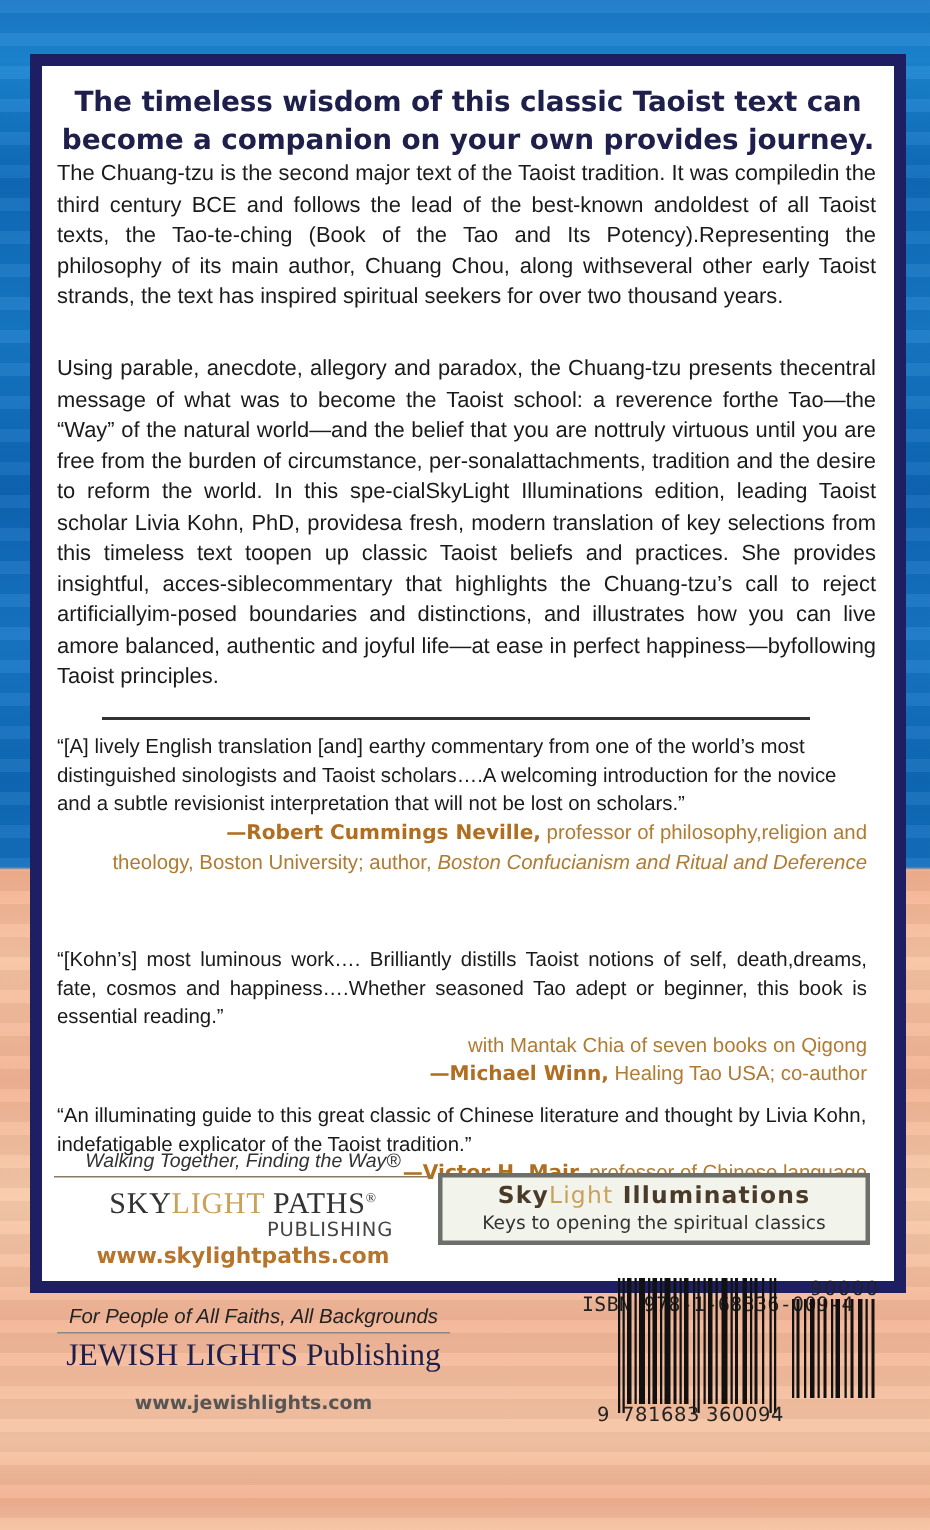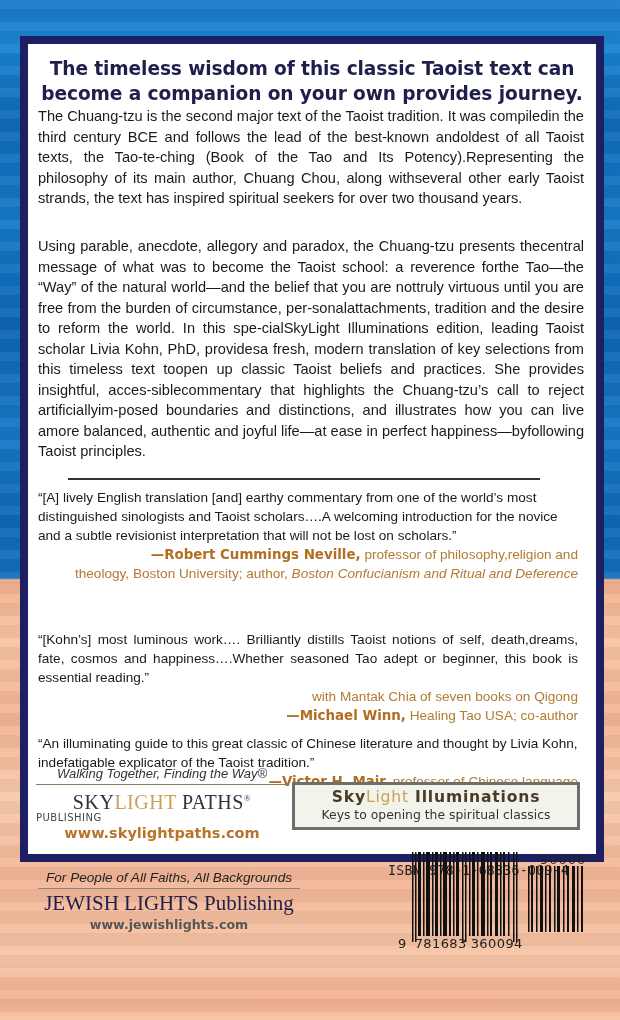--- a/index.html
+++ b/index.html
@@ -55,27 +55,27 @@
     #q2 { top: 586px; text-align: justify; }
     #a2 { top: 643px; }
     #q3 { top: 690px; }
     #a3 { top: 728px; }
 
     .sp-block { position: absolute; left: 8px; width: 252px; top: 722px; text-align: center; }
     .sp-tag { font-family: "Liberation Sans", sans-serif; font-style: italic; font-size: 13px; color: #333; padding-bottom: 3px; border-bottom: 1.5px solid #8a7a60; }
     .sp-logo { font-family: "Liberation Serif", serif; font-size: 20px; color: #333; margin-top: 3px; letter-spacing: 0.5px; line-height: 20px; }
     .sp-logo .light { color: #c9a25a; }
     .sp-logo sup { font-size: 9px; }
-    .sp-pub { font-family: "DejaVu Sans", sans-serif; font-size: 10px; color: #444; text-align: left; padding-right: 26px; letter-spacing: 0.5px; }
+    .sp-pub { font-family: "DejaVu Sans", sans-serif; font-size: 13px; color: #444; text-align: right; padding-right: 26px; letter-spacing: 0.5px; }
     .sp-url { font-family: "DejaVu Sans", sans-serif; font-weight: bold; font-size: 14.5px; color: #b7742a; margin-top: 2px; }
 
     .jl-block { position: absolute; left: 10px; width: 262px; top: 826px; text-align: center; }
     .jl-tag { font-family: "Liberation Sans", sans-serif; font-style: italic; font-size: 13.6px; color: #222; padding-bottom: 3px; border-bottom: 1.5px solid #888; }
     .jl-logo { font-family: "Liberation Serif", serif; font-size: 21px; color: #1e1f4a; margin-top: 2px; line-height: 24px; }
-    .jl-url { font-family: "DejaVu Sans", sans-serif; font-weight: bold; font-size: 12.6px; color: #555; margin-top: 2px; }
+    .jl-url { font-family: "DejaVu Sans", sans-serif; font-weight: bold; font-size: 12.6px; color: #555; margin-top: 12px; }
 
     .ill-box {
       position: absolute; left: 264px; top: 738px; width: 288px; height: 48px;
       background: #f2f3ea; border: 3px solid #6c6f6a; box-sizing: border-box; text-align: center;
     }
     .ill-title { font-family: "DejaVu Sans", sans-serif; font-size: 15.6px; font-weight: bold; color: #4a3a2a; margin-top: 3px; letter-spacing: 0.8px; }
     .ill-title .light { font-weight: normal; color: #c9a25a; }
     .ill-sub { font-family: "DejaVu Sans", sans-serif; font-size: 12.4px; color: #333; margin-top: 1px; }
 
     .isbn { position: absolute; left: 360px; top: 795px; font-family: "DejaVu Sans Mono", monospace; font-size: 13.2px; color: #222; letter-spacing: 0.3px; margin-top: 24px; }

